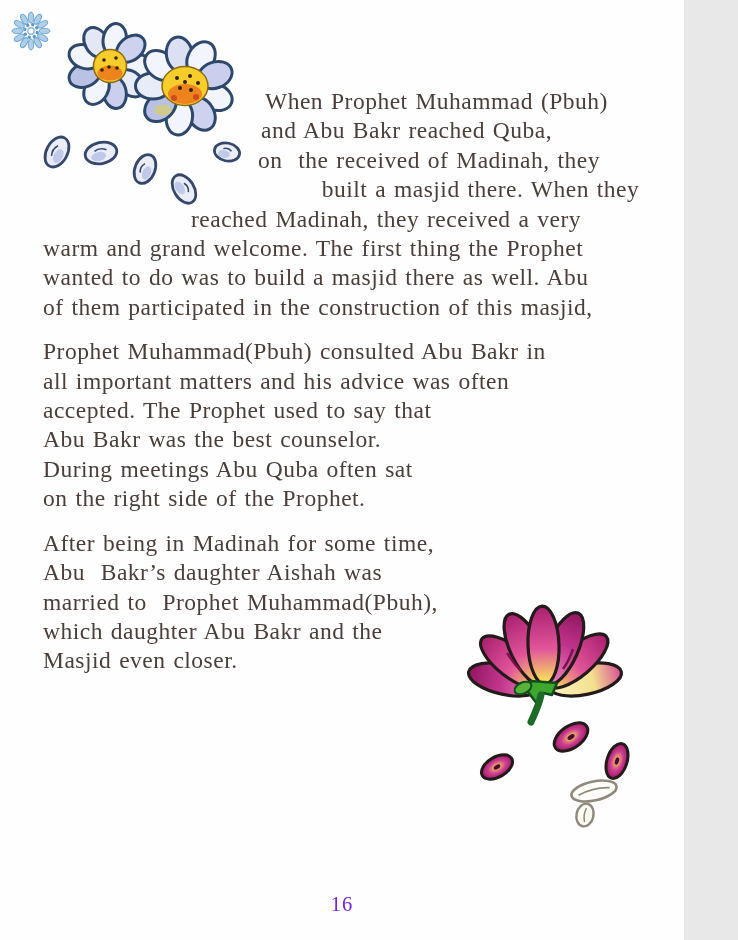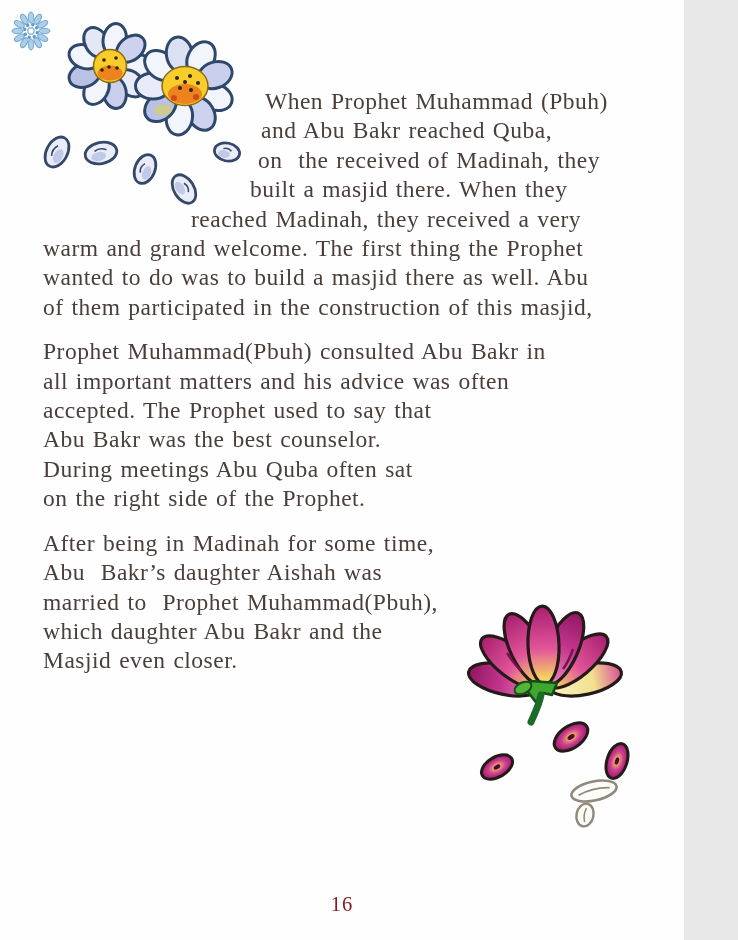--- a/index.html
+++ b/index.html
@@ -11,25 +11,25 @@
     position:absolute;left:43px;top:87px;width:668px;
     color:#493e3a;font-size:23.5px;line-height:29.4px;
     letter-spacing:.5px;word-spacing:1.5px;
   }
   .para{margin:0 0 15px 0;}
   .line{white-space:pre;}
   
   .para[data-paragraph="0"] .line:nth-child(1){padding-left:222px;}
   .para[data-paragraph="0"] .line:nth-child(2){padding-left:218px;}
   .para[data-paragraph="0"] .line:nth-child(3){padding-left:215px;}
-  .para[data-paragraph="0"] .line:nth-child(4){padding-left:207px;}
+  .para[data-paragraph="0"] .line:nth-child(4){padding-left:207px;text-align:center;}
   .para[data-paragraph="0"] .line:nth-child(5){padding-left:148px;}
   .page-number{
     position:absolute;top:893px;left:0;width:684px;text-align:center;
-    font-size:20.5px;color:#7f1d1d;letter-spacing:1px;
+    font-size:20.5px;color:#6d28d9;letter-spacing:1px;
   }
   .illus{position:absolute;}
   .illus-rosette{left:8px;top:8px;}
   .illus-daisies{left:28px;top:20px;}
   .illus-pink{left:455px;top:595px;}
 </style>
 </head>
 <body>
 
 <div class="page">

